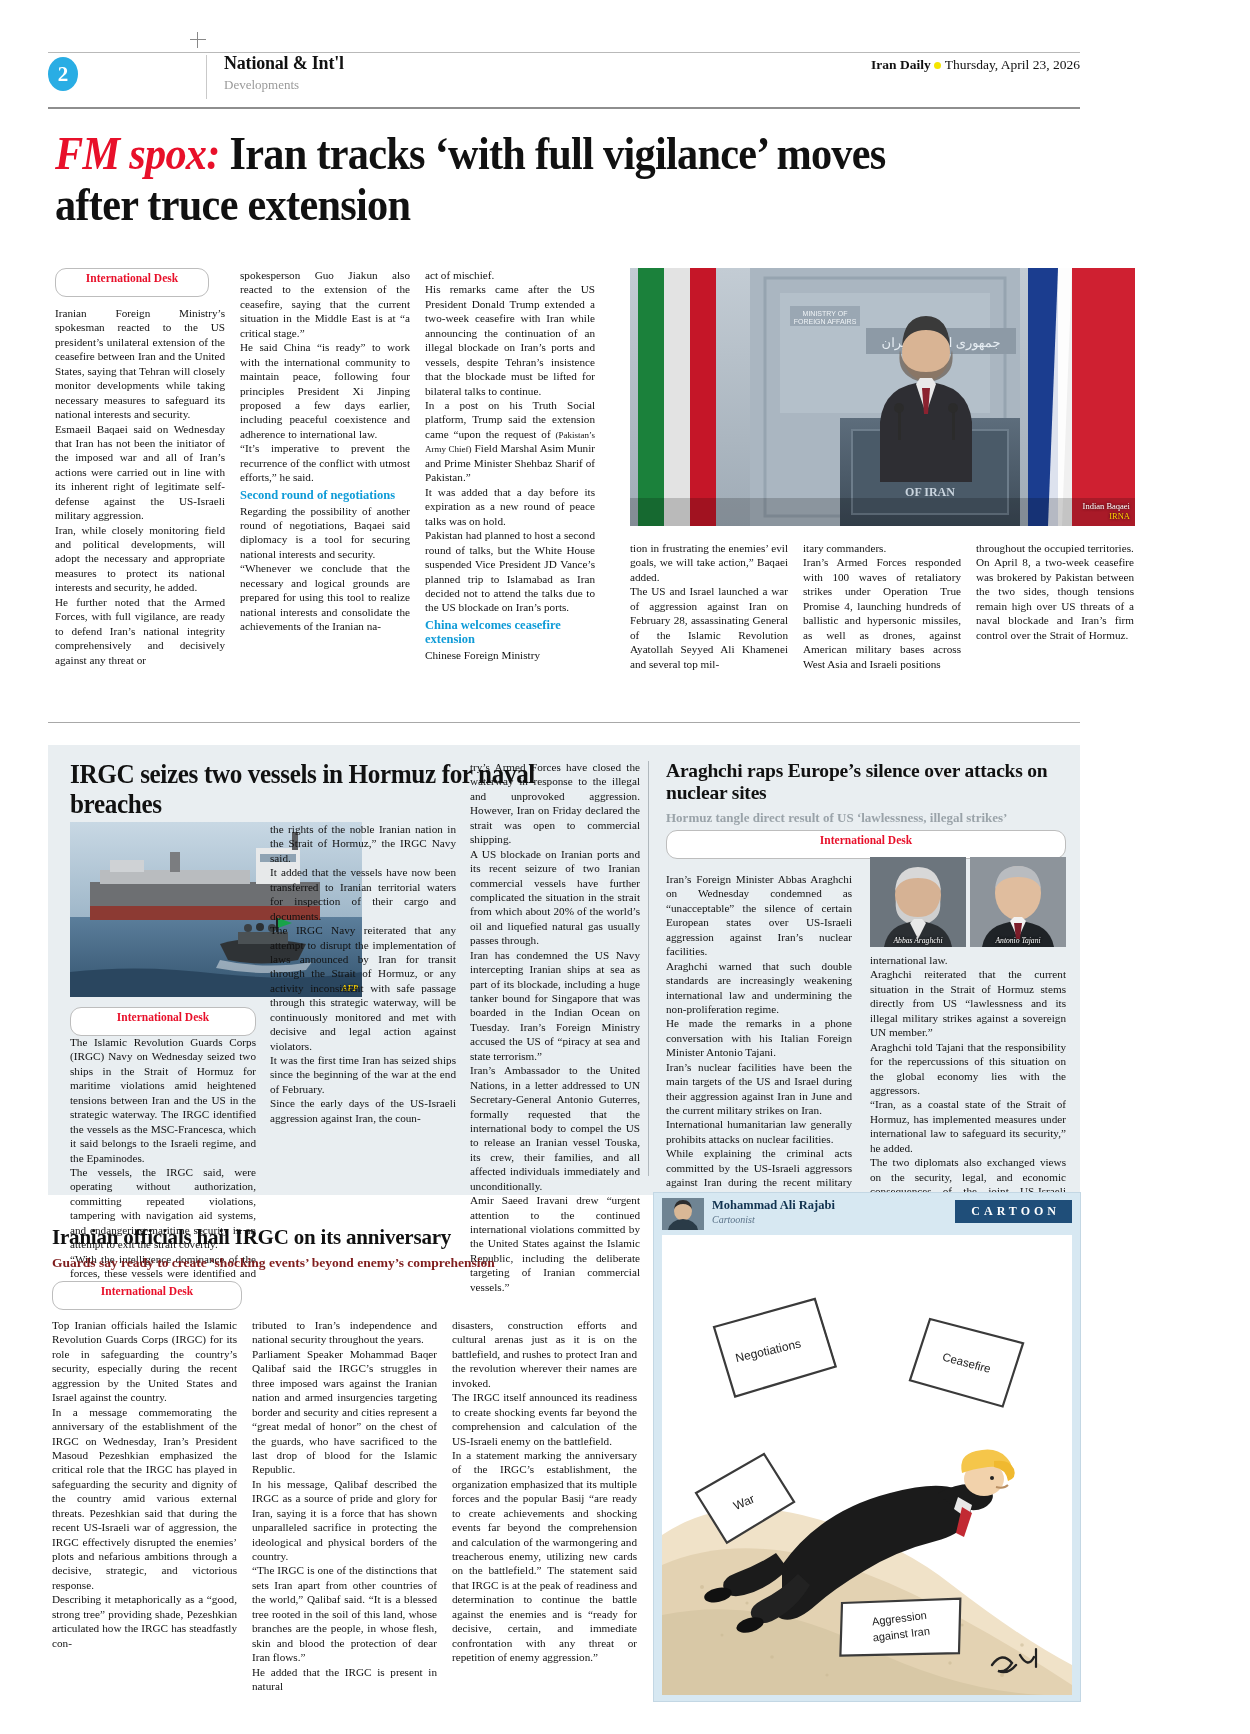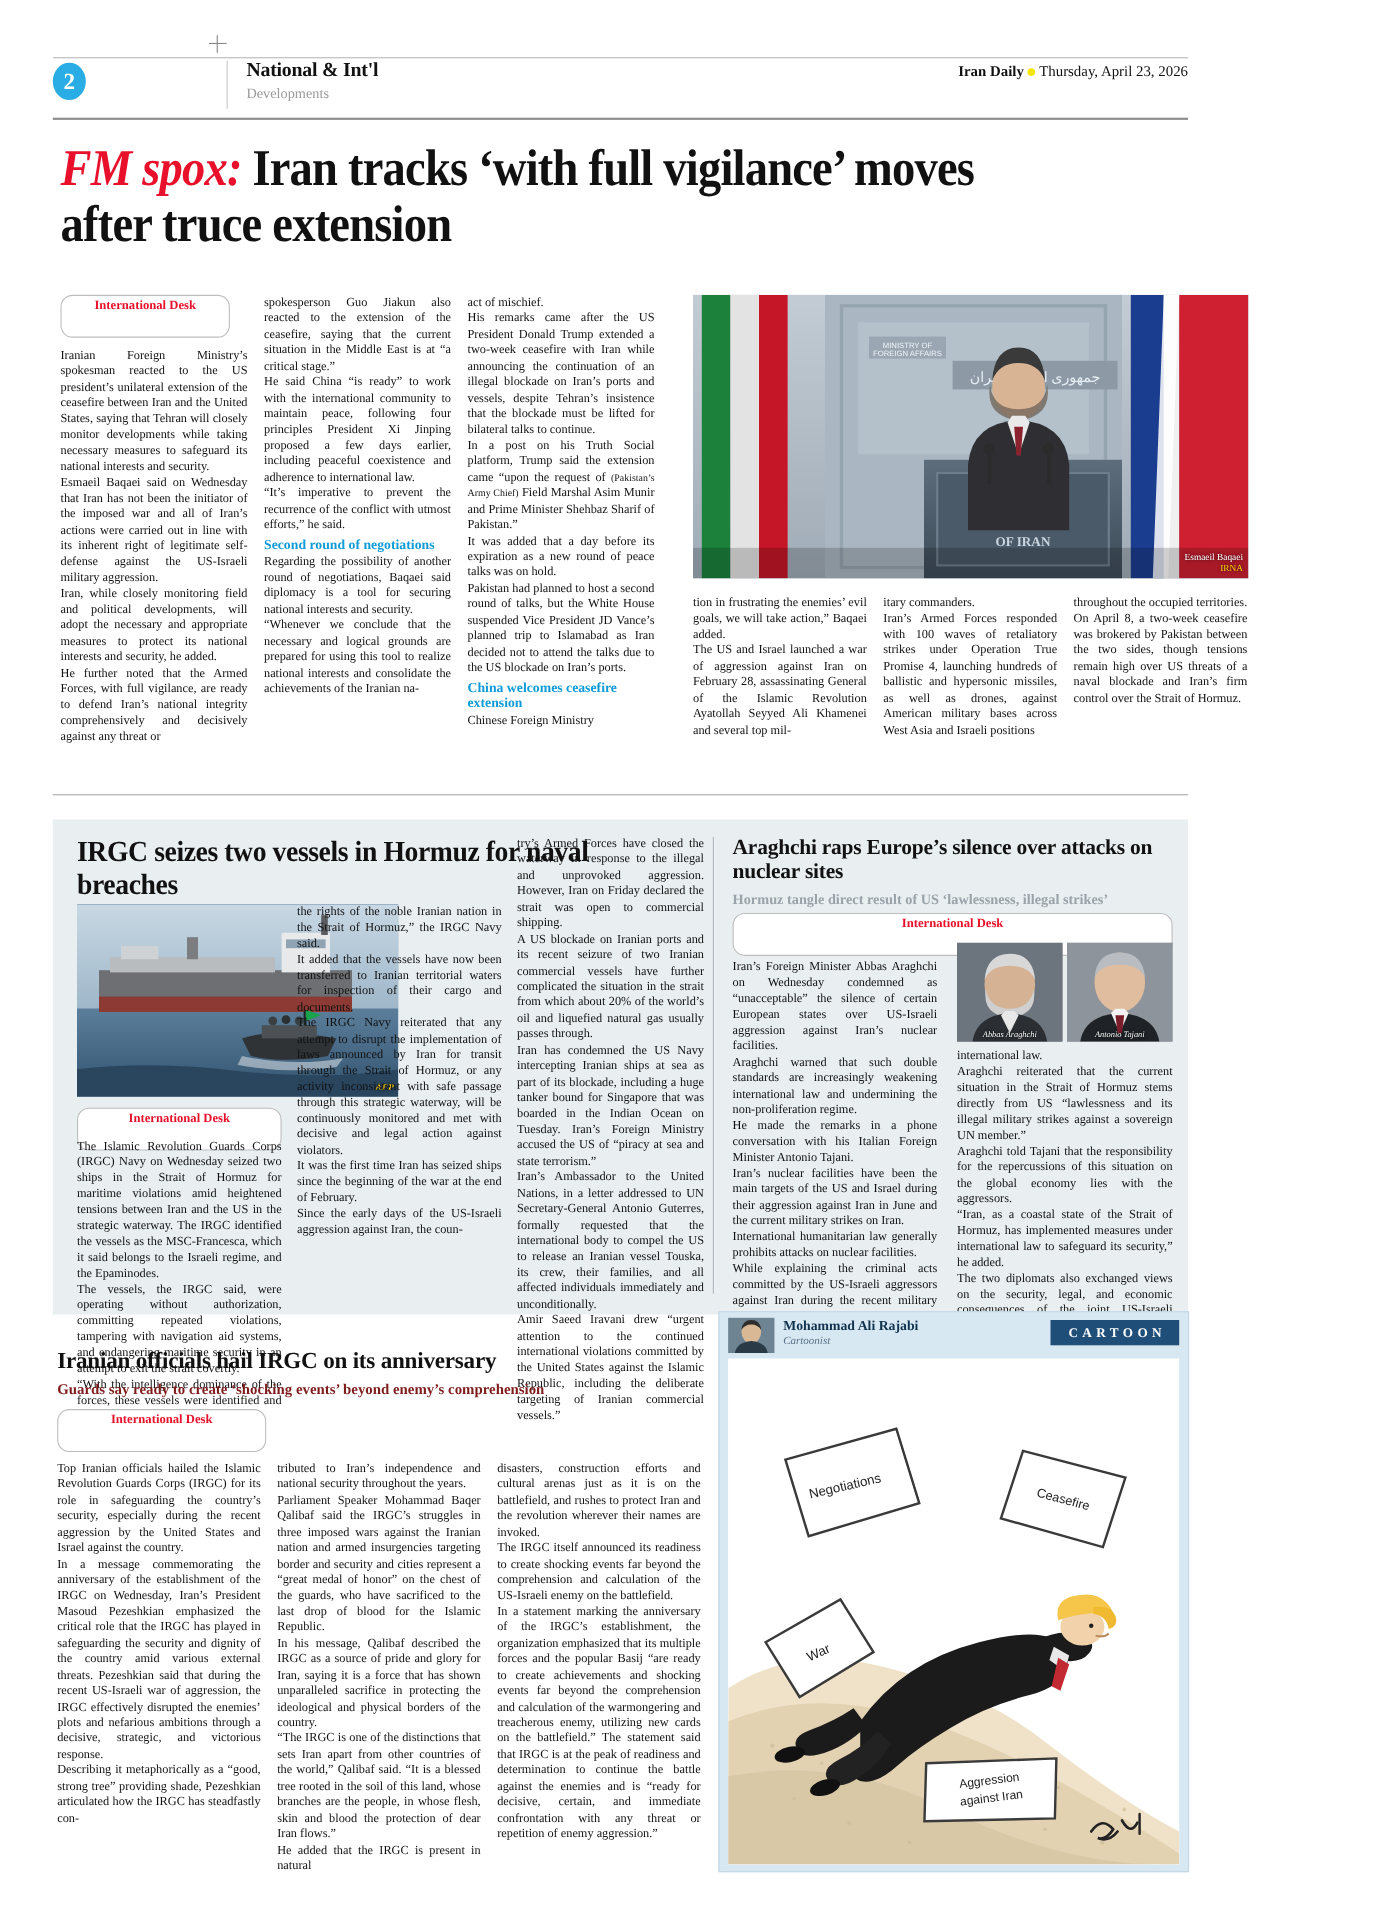--- a/index.html
+++ b/index.html
@@ -56,21 +56,21 @@
   .tiny { font-size: 9px; }
 
   .desk-badge {
     display: inline-block;
     border: 1px solid #bdbdbd;
     border-radius: 11px;
     color: #e8102a;
     font-weight: bold;
     font-size: 11.5px;
     text-align: center;
-    padding: 3px 0 22px;
+    padding: 3px 0 12px;
     background: #fff;
   }
   .subhead { color: #0f9bd7; font-weight: bold; font-size: 12.5px; line-height: 1.12; margin: 3px 0 2px; }
 
   
   .story1 { position: absolute; left: 55px; top: 268px; width: 1025px; }
   .s1-cols { display: flex; gap: 15px; }
   .s1-c { width: 170px; }
   .s1-badge { width: 154px; margin-bottom: 9px; }
   .s1-photo {
@@ -244,21 +244,21 @@
           <path d="M-4 62 l8 0 l-2 26 l-4 0 z" fill="#8b2230"></path>
         </g>
 
         <rect x="268" y="142" width="3" height="30" fill="#2b2b2b"></rect>
         <circle cx="269" cy="140" r="5" fill="#2b2b2b"></circle>
         <rect x="322" y="142" width="3" height="30" fill="#2b2b2b"></rect>
         <circle cx="323" cy="140" r="5" fill="#2b2b2b"></circle>
         <rect x="0" y="230" width="505" height="28" fill="rgba(0,0,0,0.18)"></rect>
       </svg>
       <div class="s1-cap">
-        <div>Esmaeil Baqaei</div>
+        <div>Indian Baqaei</div>
         <div class="src">IRNA</div>
       </div>
     </div>
 
     <div class="s1-lower">
       <div class="s1-c col" style="white-space:pre-line">tion in frustrating the enemies’ evil goals, we will take action,” Baqaei added.
 The US and Israel launched a war of aggression against Iran on February 28, assassinating General of the Islamic Revolution Ayatollah Seyyed Ali Khamenei and several top mil-</div>
       <div class="s1-c col" style="white-space:pre-line">itary commanders.
 Iran’s Armed Forces responded with 100 waves of retaliatory strikes under Operation True Promise 4, launching hundreds of ballistic and hypersonic missiles, as well as drones, against American military bases across West Asia and Israeli positions</div>
       <div class="s1-c col" style="white-space:pre-line">throughout the occupied territories.

